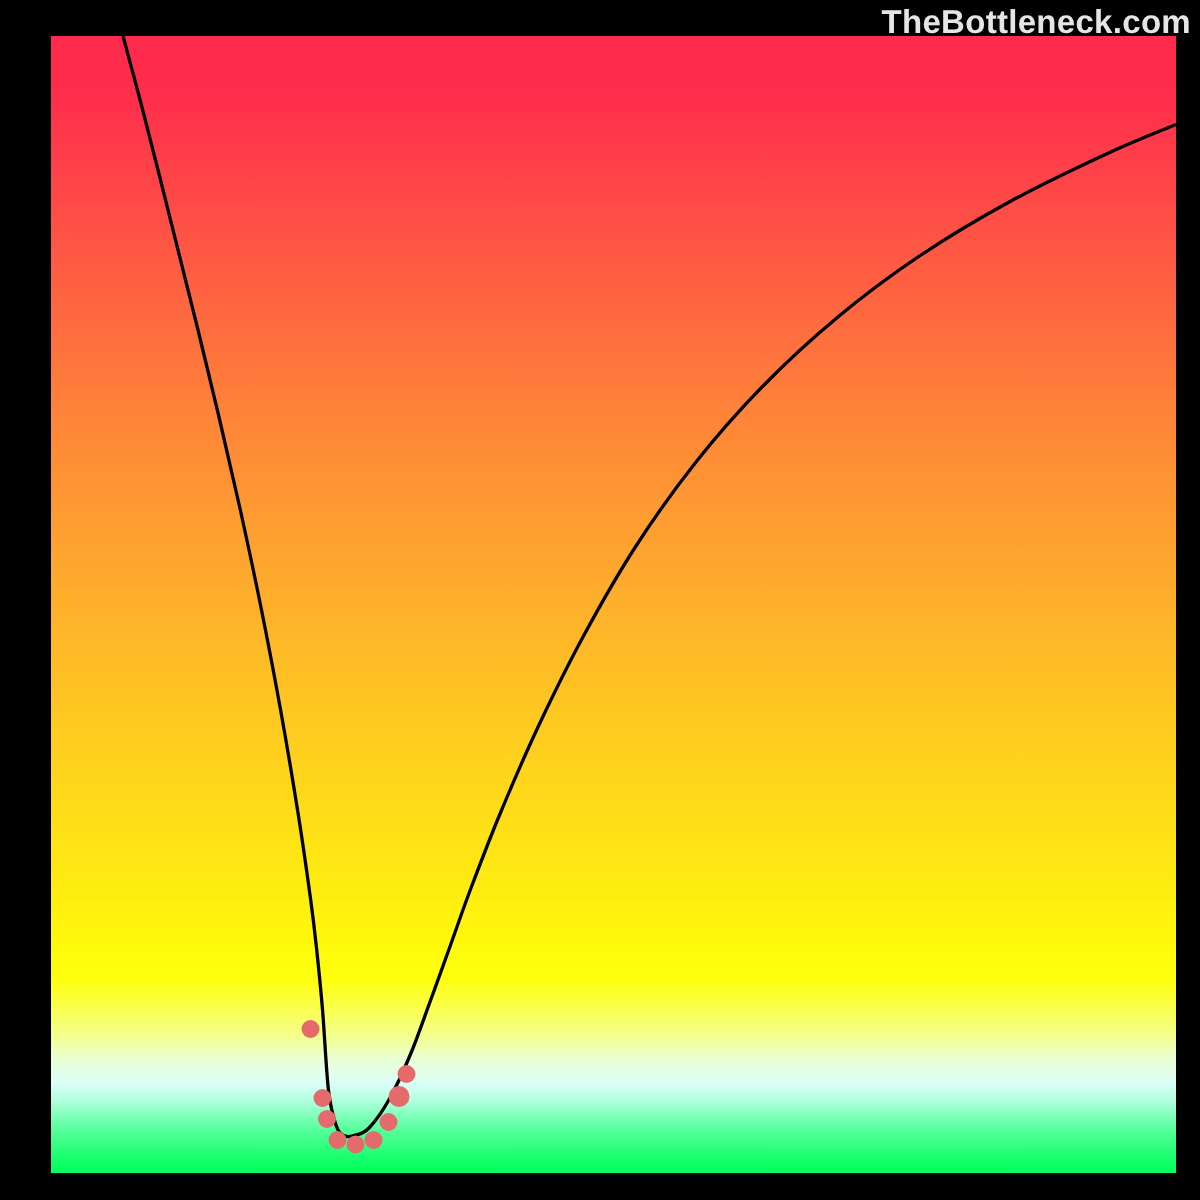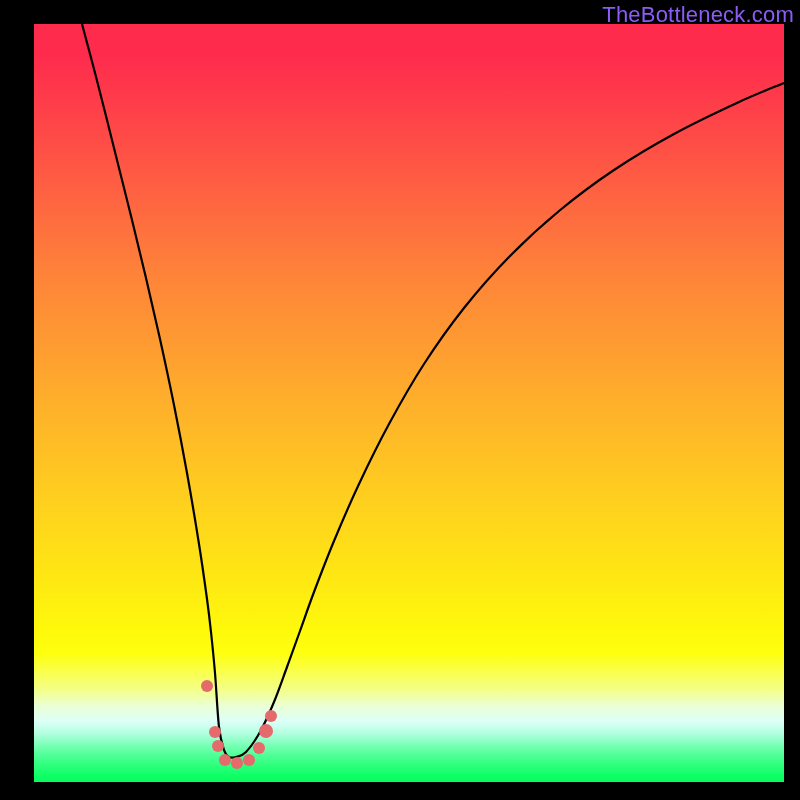--- a/index.html
+++ b/index.html
@@ -44,24 +44,24 @@
       #4eff95 96.5%,
       #29ff79 98%,
       #11ff67 99%,
       #05fe5d 100%
     );
   }
   .watermark {
     position: absolute;
     top: 2px;
     right: 6px;
-    color: #8b5cf6;
+    color: #e5e5e5;
     font-size: 22px;
     letter-spacing: 0.2px;
-    font-weight: 400;
+    font-weight: 700;
   }
   svg.curve {
     position: absolute;
     left: 0; top: 0;
     width: 750px; height: 758px;
   }
 </style>
 </head>
 <body>
 

